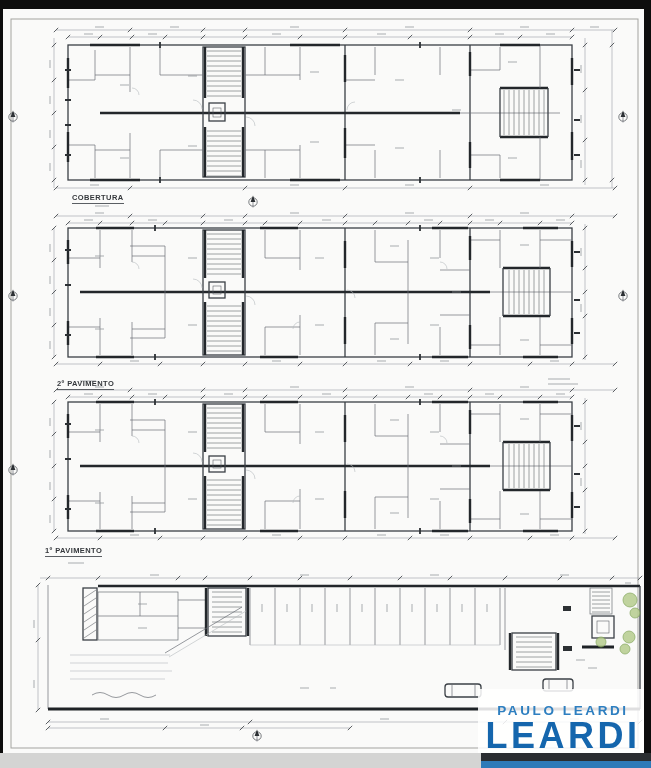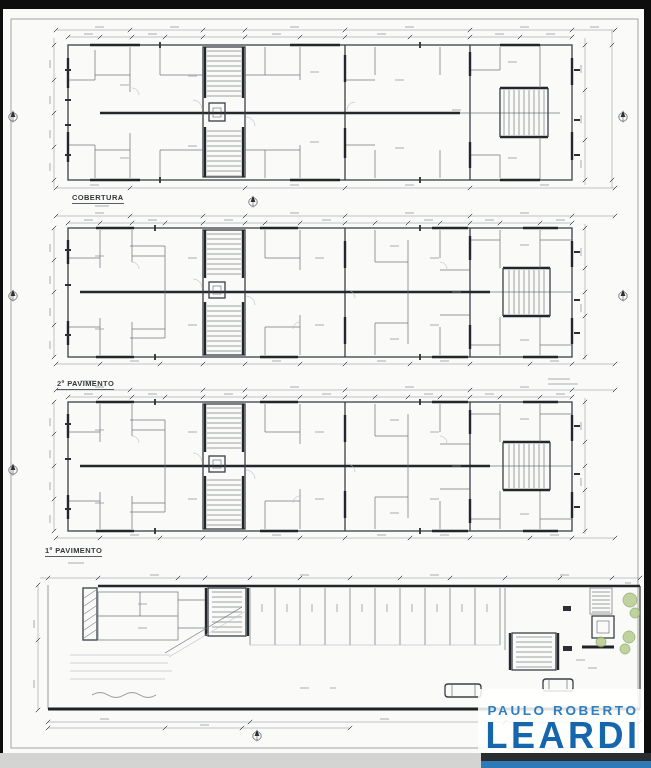--- a/index.html
+++ b/index.html
@@ -453,21 +453,21 @@
         <use href="#northArrow" x="13" y="470"></use>
         <use href="#northArrow" x="257" y="736"></use>
       </g>
   </svg>
 
   <span class="floor-label lbl-cobertura">COBERTURA</span>
   <span class="floor-label lbl-pav2">2º PAVIMENTO</span>
   <span class="floor-label lbl-pav1">1º PAVIMENTO</span>
 
   <div class="logo">
-    <span class="logo-top">PAULO ROBERTO</span>
+    <span class="logo-top">PAULO LEARDI</span>
     <span class="logo-main">LEARDI</span>
   </div>
 
   <div class="bar bar-top"></div>
   <div class="bar bar-left"></div>
   <div class="bar bar-right"></div>
   <div class="strip-gray"></div>
   <div class="logo-dark"></div>
   <div class="logo-blue"></div>
 </div>

